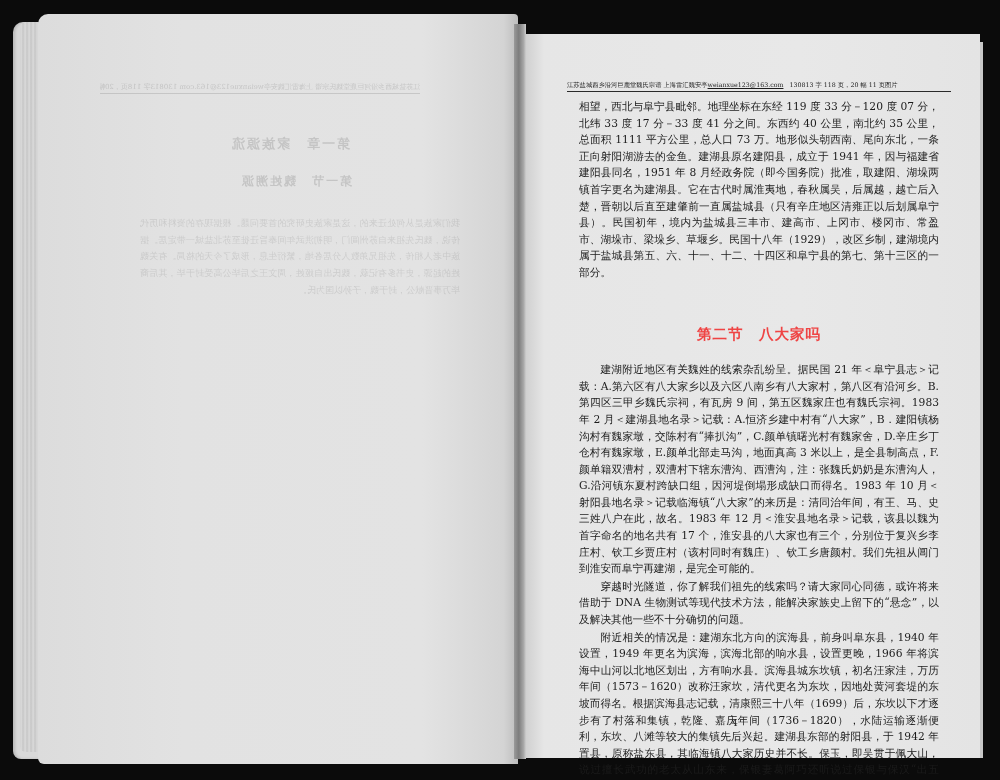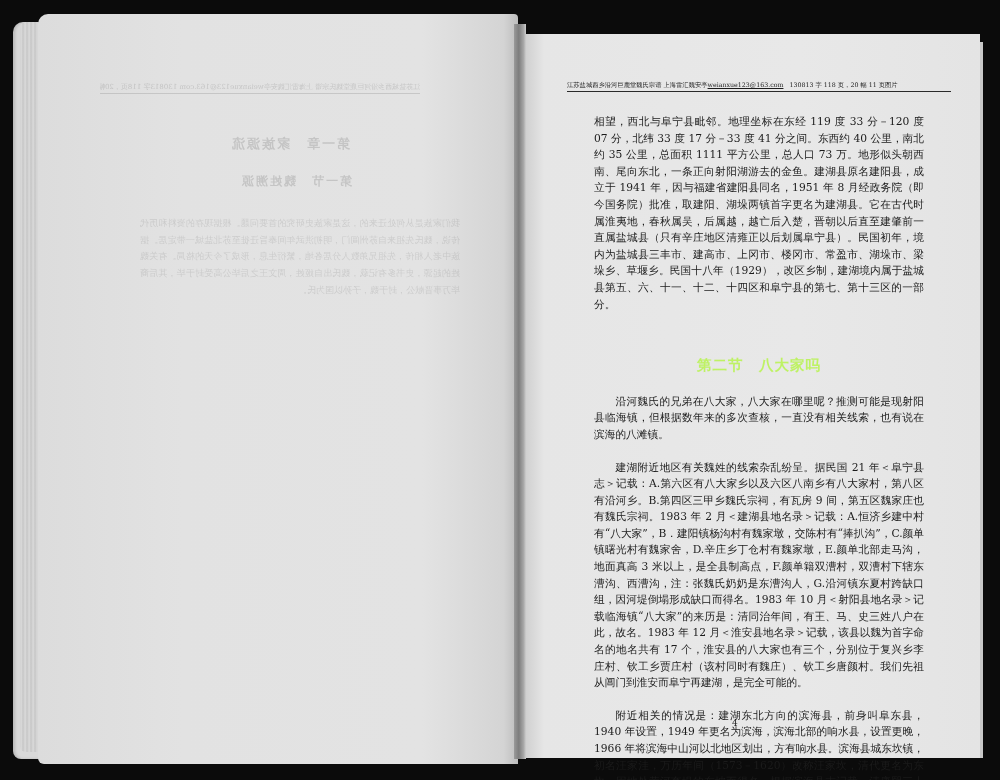--- a/index.html
+++ b/index.html
@@ -64,26 +64,26 @@
     border-bottom: 1px solid #2a2a2a; padding-bottom: 1px;
     font-family: "DejaVu Serif", serif;
   }
   .running-header .email { text-decoration: underline; }
   .content {
     position: absolute; left: 578px; top: 98px; width: 362px;
     font-size: 10.7px; line-height: 16.6px; color: #1b1b1b;
     text-align: justify; text-justify: inter-character;
     font-family: "DejaVu Serif", serif;
   }
-  .content p { margin: 16px; }
+  .content p { margin: 1px; }
   .content p.indent { text-indent: 2em; }
   .section-title {
     font-family: "DejaVu Sans", sans-serif; font-weight: bold;
     font-size: 14.5px; text-align: center; letter-spacing: 1px;
-    margin: 44px 0 20px 0; color: #bef264;
+    margin: 44px 0 20px 0; color: #ef4444;
   }
   .page-number {
     position: absolute; left: 732px; top: 718px; font-size: 9px; color: #222;
   }
 </style>
 </head>
 <body>
 
 <div class="book">
 
@@ -101,19 +101,19 @@
   <div class="right-page"></div>
   <div class="right-edge"></div>
 
   <div class="running-header">
     <span>江苏盐城西乡沿河巨鹿堂魏氏宗谱 上海雷汇魏安亭</span><span class="email">weianxue123@163.com</span>&nbsp;&nbsp;&nbsp;<span>130813 字 118 页，20 幅 11 页图片</span>
   </div>
 
   <div class="content">
     <p>相望，西北与阜宁县毗邻。地理坐标在东经 119 度 33 分－120 度 07 分，北纬 33 度 17 分－33 度 41 分之间。东西约 40 公里，南北约 35 公里，总面积 1111 平方公里，总人口 73 万。地形似头朝西南、尾向东北，一条正向射阳湖游去的金鱼。建湖县原名建阳县，成立于 1941 年，因与福建省建阳县同名，1951 年 8 月经政务院（即今国务院）批准，取建阳、湖垛两镇首字更名为建湖县。它在古代时属淮夷地，春秋属吴，后属越，越亡后入楚，晋朝以后直至建肇前一直属盐城县（只有辛庄地区清雍正以后划属阜宁县）。民国初年，境内为盐城县三丰市、建高市、上冈市、楼冈市、常盈市、湖垛市、梁垛乡、草堰乡。民国十八年（1929），改区乡制，建湖境内属于盐城县第五、六、十一、十二、十四区和阜宁县的第七、第十三区的一部分。</p>
     <div class="section-title">第二节　八大家吗</div>
-    <p class="indent">沿河魏氏的兄弟在八大家，八大家在哪里呢？推测可能是现射阳县临海镇，但根据数年来的多次查核，一直没有相关线索，也有说在滨海的八滩镇。</p>
     <p class="indent">建湖附近地区有关魏姓的线索杂乱纷呈。据民国 21 年＜阜宁县志＞记载：A.第六区有八大家乡以及六区八南乡有八大家村，第八区有沿河乡。B.第四区三甲乡魏氏宗祠，有瓦房 9 间，第五区魏家庄也有魏氏宗祠。1983 年 2 月＜建湖县地名录＞记载：A.恒济乡建中村有“八大家”，B．建阳镇杨沟村有魏家墩，交陈村有“捧扒沟”，C.颜单镇曙光村有魏家舍，D.辛庄乡丁仓村有魏家墩，E.颜单北部走马沟，地面真高 3 米以上，是全县制高点，F.颜单籍双漕村，双漕村下辖东漕沟、西漕沟，注：张魏氏奶奶是东漕沟人，G.沿河镇东夏村跨缺口组，因河堤倒塌形成缺口而得名。1983 年 10 月＜射阳县地名录＞记载临海镇“八大家”的来历是：清同治年间，有王、马、史三姓八户在此，故名。1983 年 12 月＜淮安县地名录＞记载，该县以魏为首字命名的地名共有 17 个，淮安县的八大家也有三个，分别位于复兴乡李庄村、钦工乡贾庄村（该村同时有魏庄）、钦工乡唐颜村。我们先祖从阊门到淮安而阜宁再建湖，是完全可能的。</p>
+    <p class="indent">穿越时光隧道，你了解我们祖先的线索吗？请大家同心同德，或许将来借助于 DNA 生物测试等现代技术方法，能解决家族史上留下的“悬念”，以及解决其他一些不十分确切的问题。</p>
     <p class="indent">附近相关的情况是：建湖东北方向的滨海县，前身叫阜东县，1940 年设置，1949 年更名为滨海，滨海北部的响水县，设置更晚，1966 年将滨海中山河以北地区划出，方有响水县。滨海县城东坎镇，初名汪家洼，万历年间（1573－1620）改称汪家坎，清代更名为东坎，因地处黄河套堤的东坡而得名。根据滨海县志记载，清康熙三十八年（1699）后，东坎以下才逐步有了村落和集镇，乾隆、嘉庆年间（1736－1820），水陆运输逐渐便利，东坎、八滩等较大的集镇先后兴起。建湖县东部的射阳县，于 1942 年置县，原称盐东县，其临海镇八大家历史并不长。保玉，即吴贯于佩大山，说过擅长武功的老太从山东来，保银妻葛阿巧还听说过保银与保汉“出五服”的说法，葛阿巧妹妹则说其他姓氏的人嫁东海（即射阳县）的“八大家”，另外，建阳的杨沟村有“魏家</p>
   </div>
 
   <div class="page-number">4</div>
 </div>
 
 </body></html>

